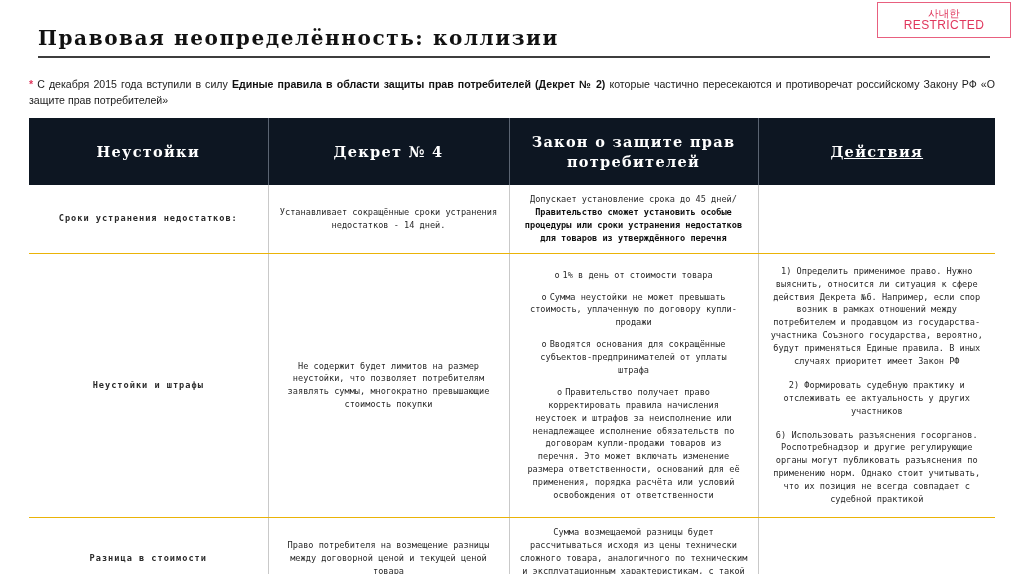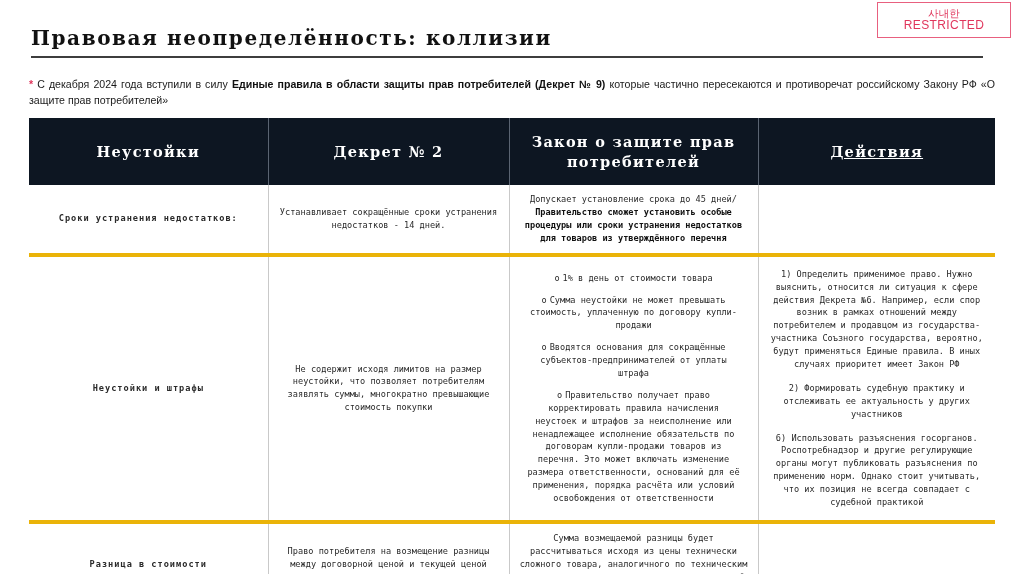--- a/index.html
+++ b/index.html
@@ -40,21 +40,21 @@
   .badge-en {
     font-size: 12px;
     color: #e0365c;
     letter-spacing: .4px;
   }
 
   
   .title-block {
     position: absolute;
     top: 26px;
-    left: 31px;
+    left: 38px;
     width: 830px;
   }
   .slide-title {
     font-family: "DejaVu Serif", serif;
     font-size: 20px;
     font-weight: bold;
     letter-spacing: 1.6px;
     color: #111111;
     white-space: nowrap;
   }
@@ -103,21 +103,21 @@
     padding: 14px 8px;
     vertical-align: middle;
     text-align: center;
     border-right: 1px solid #5a6472;
     line-height: 1.35;
   }
   .table thead th:last-child { border-right: none; text-decoration: underline; }
 
   .table tbody td {
     border-right: 1px solid #c9c9c9;
-    border-bottom: 4px solid #eab308;
+    border-bottom: 1px solid #eab308;
     padding: 8px 9px;
     vertical-align: middle;
     text-align: center;
     font-family: "DejaVu Sans Mono", monospace;
     font-size: 8.6px;
     line-height: 1.5;
     color: #2a2a2a;
   }
   .table tbody td:last-child { border-right: none; }
   .table tbody tr:last-child td { border-bottom: 1px solid #bdbdbd; }
@@ -159,55 +159,55 @@
   <span class="badge-en">RESTRICTED</span>
 </div>
 
 <div class="title-block">
   <div class="slide-title">Правовая неопределённость: коллизии</div>
   <div class="title-rule"></div>
 </div>
 
 <div class="footnote">
   <span class="star">*</span>
-  <span>С декабря 2024 года вступили в силу </span><b>Единые правила в области защиты прав потребителей (Декрет № 9)</b><span> которые частично пересекаются и противоречат российскому Закону РФ «О защите прав потребителей»</span>
+  <span>С декабря 2015 года вступили в силу </span><b>Единые правила в области защиты прав потребителей (Декрет № 2)</b><span> которые частично пересекаются и противоречат российскому Закону РФ «О защите прав потребителей»</span>
 </div>
 
 <table class="table">
   <colgroup>
     <col class="c1">
       <col class="c2">
       <col class="c3">
       <col class="c4">
   </colgroup>
   <thead>
     <tr>
       <th>Неустойки</th>
-      <th>Декрет № 2</th>
+      <th>Декрет № 4</th>
       <th>Закон о защите прав потребителей</th>
       <th>Действия</th>
     </tr>
   </thead>
   <tbody>
 
     <tr>
       <td class="issue">Сроки устранения недостатков:</td>
       <td class="col2">
         <span>Устанавливает сокращённые сроки устранения недостатков - 14 дней.</span>
       </td>
       <td class="col3 r1c3">
         <span class="lead">Допускает установление срока до 45 дней/</span><b>Правительство сможет установить особые процедуры или сроки устранения недостатков для товаров из утверждённого перечня</b>
       </td>
       <td></td>
     </tr>
 
     <tr>
       <td class="issue">Неустойки и штрафы</td>
       <td class="col2">
-        <span>Не содержит исходя лимитов на размер неустойки, что позволяет потребителям заявлять суммы, многократно превышающие стоимость покупки</span>
+        <span>Не содержит будет лимитов на размер неустойки, что позволяет потребителям заявлять суммы, многократно превышающие стоимость покупки</span>
       </td>
       <td>
         <ul class="bullets">
           <li><span class="mk">o</span><span>1% в день от стоимости товара</span></li>
           <li><span class="mk">o</span><span>Сумма неустойки не может превышать стоимость, уплаченную по договору купли-продажи</span></li>
           <li><span class="mk">o</span><span>Вводятся основания для сокращённые субъектов-предпринимателей от уплаты штрафа</span></li>
           <li><span class="mk">o</span><span>Правительство получает право корректировать правила начисления неустоек и штрафов за неисполнение или ненадлежащее исполнение обязательств по договорам купли-продажи товаров из перечня. Это может включать изменение размера ответственности, оснований для её применения, порядка расчёта или условий освобождения от ответственности</span></li>
         </ul>
       </td>
       <td>

